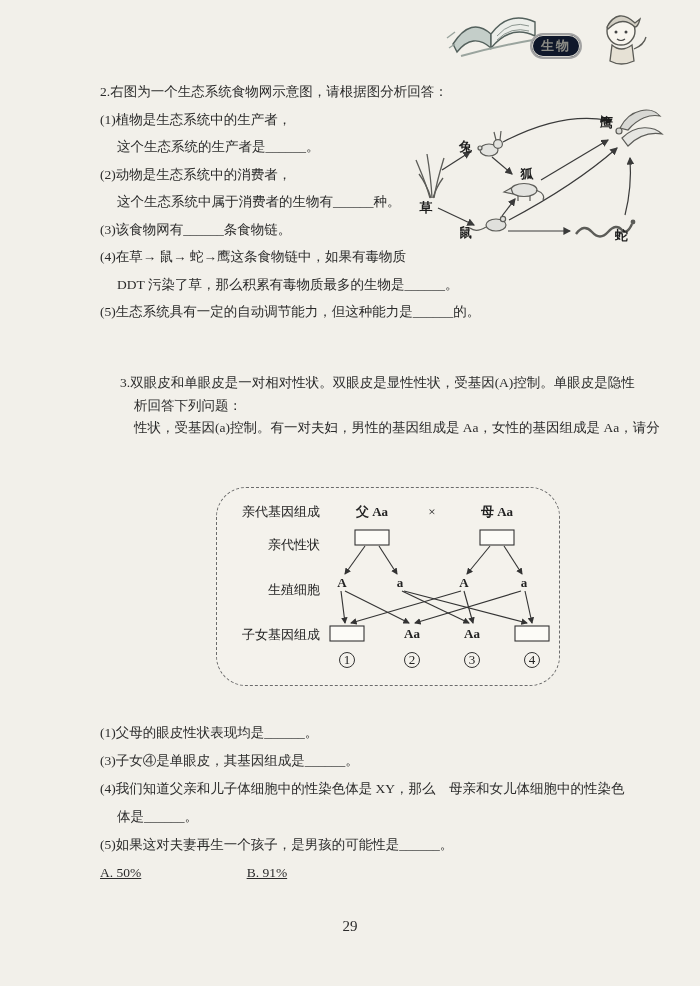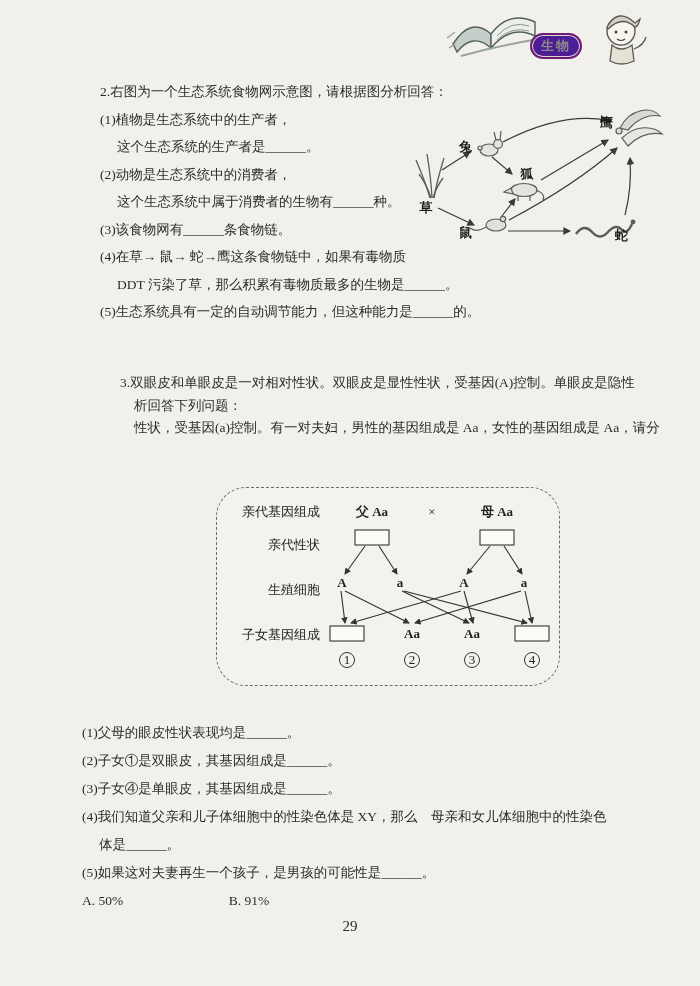--- a/index.html
+++ b/index.html
@@ -12,21 +12,21 @@
     overflow:hidden;
   }
   .page{position:absolute;inset:0;}
   .line{white-space:nowrap;font-size:13.5px;}
   .indent{margin-left:17px;}
 
   
   .decor-book{position:absolute;left:443px;top:2px;width:104px;height:62px;}
   .badge{
     position:absolute;left:530px;top:33px;width:48px;height:22px;
-    border:2px solid #701a75;border-radius:13px;background:#4c1d95;
+    border:2px solid #a3a3a3;border-radius:13px;background:#0f172a;
     display:flex;align-items:center;justify-content:center;
     box-shadow:0 0 0 1px #d8d6cf inset;
   }
   .badge span{font-size:13px;font-weight:bold;color:#8b8b85;letter-spacing:2px;font-family:"Liberation Sans","DejaVu Sans",sans-serif;}
   .decor-boy{position:absolute;left:588px;top:1px;width:66px;height:70px;}
 
   
   .q2{position:absolute;left:100px;top:78px;width:520px;line-height:27.5px;}
 
   
@@ -41,22 +41,22 @@
   .pedigree{
     position:absolute;left:216px;top:487px;width:342px;height:197px;
     border:1.6px dashed #6b6b6b;border-radius:30px;background:#f4f2ec;
     box-sizing:content-box;
   }
   .pedigree svg{position:absolute;left:0;top:0;}
   .pedigree svg text{font-family:"Liberation Serif","DejaVu Serif",serif;font-size:13px;fill:#222;}
   .pedigree svg text.g{font-weight:bold;}
 
   
-  .subq{position:absolute;left:82px;top:719px;width:540px;line-height:28px;}
-  .options span{display:inline-block;}
+  .subq{position:absolute;left:100px;top:719px;width:540px;line-height:28px;}
+  .options span{display:inline-block;text-decoration:underline;}
   .options .opt-b{margin-left:102px;}
 
   .pagenum{
     position:absolute;left:0;top:918px;width:700px;
     text-align:center;font-size:15px;color:#2b2b2b;
   }
 </style>
 </head>
 <body>
 
@@ -230,21 +230,20 @@
       </g>
       <text x="130" y="176" text-anchor="middle" font-size="10.5">1</text>
       <text x="195" y="176" text-anchor="middle" font-size="10.5">2</text>
       <text x="255" y="176" text-anchor="middle" font-size="10.5">3</text>
       <text x="315" y="176" text-anchor="middle" font-size="10.5">4</text>
     </svg>
   </div>
 
   <div class="subq">
     <div class="line">(1)父母的眼皮性状表现均是______。</div>
-    <div class="line">(2)子女①是双眼皮，其基因组成是______。</div>
     <div class="line">(3)子女④是单眼皮，其基因组成是______。</div>
     <div class="line">(4)我们知道父亲和儿子体细胞中的性染色体是 XY，那么　母亲和女儿体细胞中的性染色</div>
     <div class="line indent">体是______。</div>
     <div class="line">(5)如果这对夫妻再生一个孩子，是男孩的可能性是______。</div>
     <div class="line options">
       <span class="opt-a">A. 50%</span>
       <span class="opt-b">B. 91%</span>
     </div>
   </div>
 

